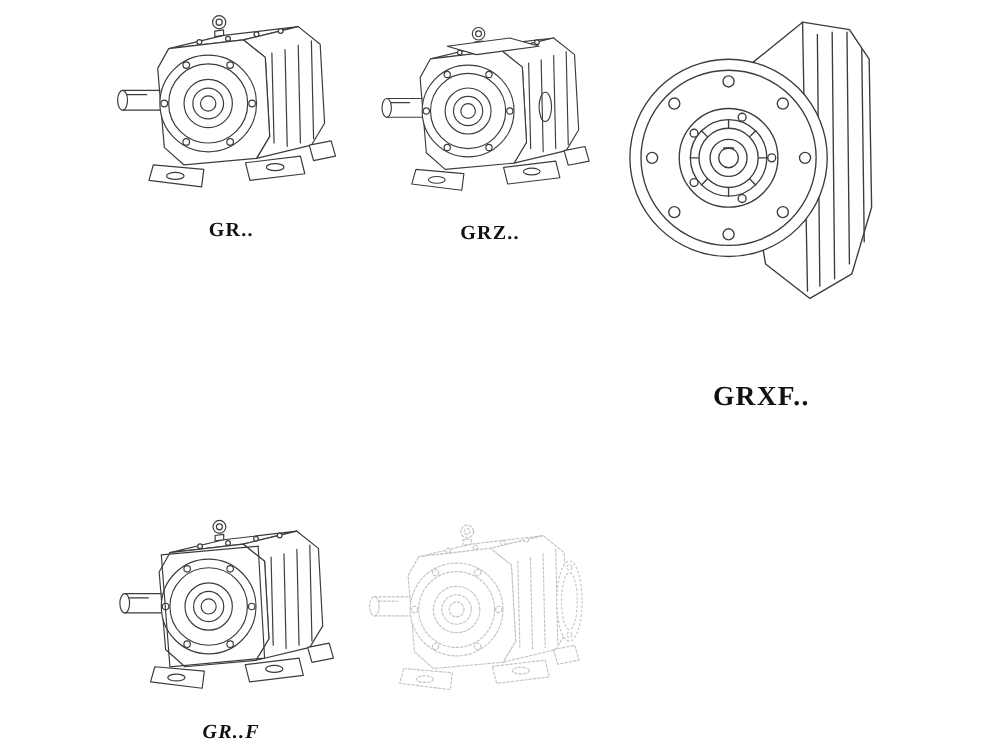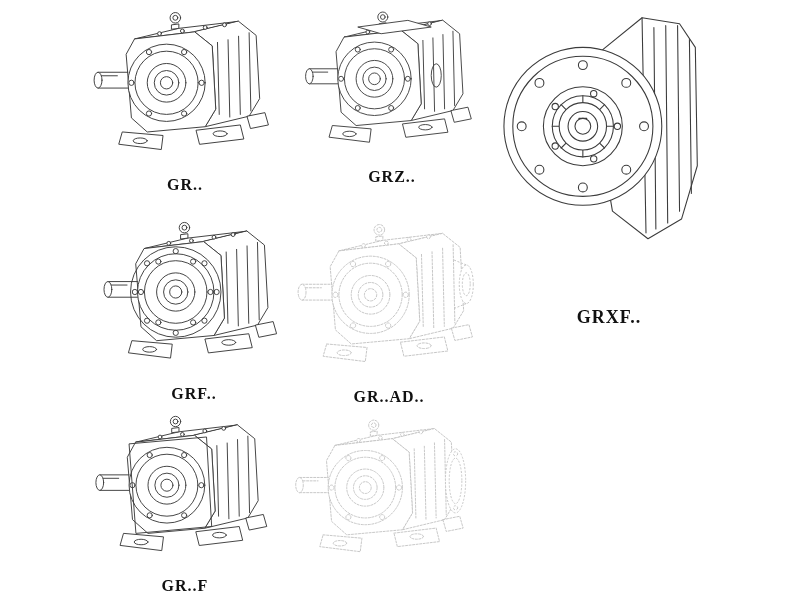--- a/index.html
+++ b/index.html
@@ -20,29 +20,29 @@
   .ghost { color: #c4c4c4; stroke-dasharray: 2.4 1.8; }
   figcaption.label {
     margin-top: 2px;
     text-align: center;
     font-weight: 700;
     font-size: 16px;
     letter-spacing: 1px;
     color: #111111;
     line-height: 20px;
   }
-  figcaption.label.large { font-size: 18px; margin-top: 41px; }
+  figcaption.label.large { font-size: 22px; margin-top: 41px; }
 
   
   #f-gr    { left: 84px;  top: 2px;   width: 202px; }
-  #f-grz   { left: 296px; top: 2px;   width: 192px; }
+  #f-grz   { left: 296px; top: 12px;   width: 192px; }
   #f-grxf  { left: 498px; top: 0px;   width: 222px; }
   #f-grf   { left: 94px;  top: 212px; width: 200px; }
   #f-gr-ad { left: 288px; top: 214px; width: 202px; }
-  #f-gr-f  { left: 86px;  top: 406px; width: 198px; }
+  #f-gr-f  { left: 86px;  top: 406px; width: 198px; font-style: italic; }
   #f-gr-am { left: 286px; top: 410px; width: 194px; }
   #f-grx   { left: 500px; top: 298px; width: 228px; }
 </style>
 </head>
 <body>
 
 <svg width="0" height="0" style="position:absolute" aria-hidden="true">
   <defs>
 
     <symbol id="gb-iso" viewBox="0 0 230 195">
@@ -165,49 +165,21 @@
     <figcaption class="label">GRZ..</figcaption>
   </figure>
 
   <figure class="cell" id="f-grxf">
     <svg class="drawing ink" viewBox="0 0 225 270">
       <use href="#gb-front"></use>
     </svg>
     <figcaption class="label large">GRXF..</figcaption>
   </figure>
 
-  <figure class="cell" id="f-grf">
-    <svg class="drawing ink" viewBox="0 0 230 195">
-      <use href="#gb-iso"></use>
-      <g stroke="currentColor" fill="none" stroke-width="1.1">
-        <circle cx="94" cy="92" r="52"></circle>
-        <circle cx="141" cy="92" r="3"></circle>
-          <circle cx="127" cy="125" r="3"></circle>
-          <circle cx="94" cy="139" r="3"></circle>
-        <circle cx="61" cy="125" r="3"></circle>
-          <circle cx="47" cy="92" r="3"></circle>
-          <circle cx="61" cy="59" r="3"></circle>
-        <circle cx="94" cy="45" r="3"></circle>
-          <circle cx="127" cy="59" r="3"></circle>
-      </g>
-    </svg>
-    <figcaption class="label">GRF..</figcaption>
-  </figure>
-
-  <figure class="cell" id="f-gr-ad">
-    <svg class="drawing ghost" viewBox="0 0 230 195">
-      <use href="#gb-iso"></use>
-      <g stroke="currentColor" fill="#ffffff" stroke-width="1.1">
-        <ellipse cx="203" cy="80" rx="8" ry="22"></ellipse>
-        <ellipse cx="203" cy="80" rx="4.5" ry="13"></ellipse>
-        <path d="M203 58 L188 52 M203 102 L188 108" fill="none"></path>
-      </g>
-    </svg>
-    <figcaption class="label">GR..AD..</figcaption>
-  </figure>
+
 
   <figure class="cell" id="f-gr-f">
     <svg class="drawing ink" viewBox="0 0 230 195">
       <use href="#gb-iso"></use>
       <g stroke="currentColor" fill="none" stroke-width="1.1">
         <path d="M50 44 L140 36 L146 140 L58 148 Z"></path>
       </g>
     </svg>
     <figcaption class="label">GR..F</figcaption>
   </figure>

